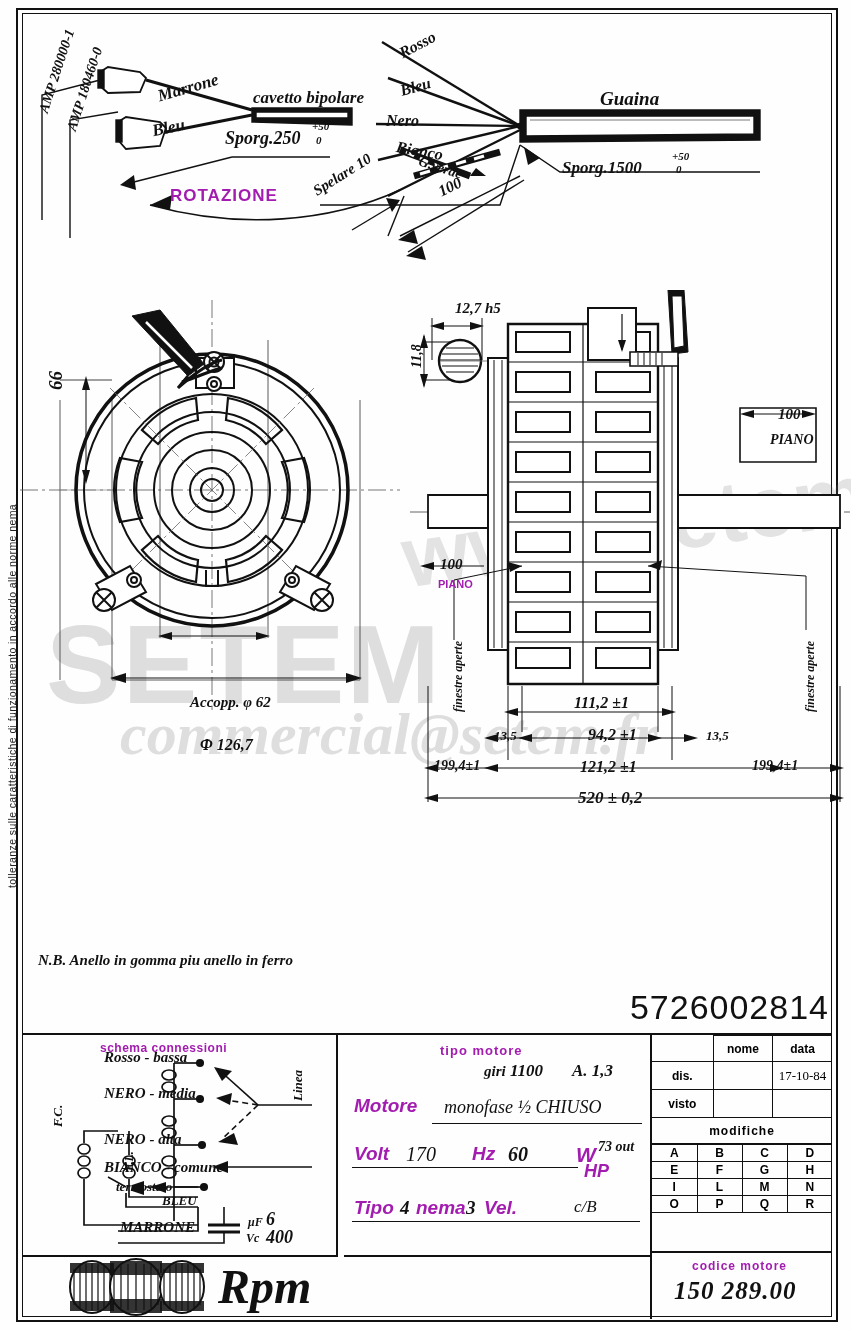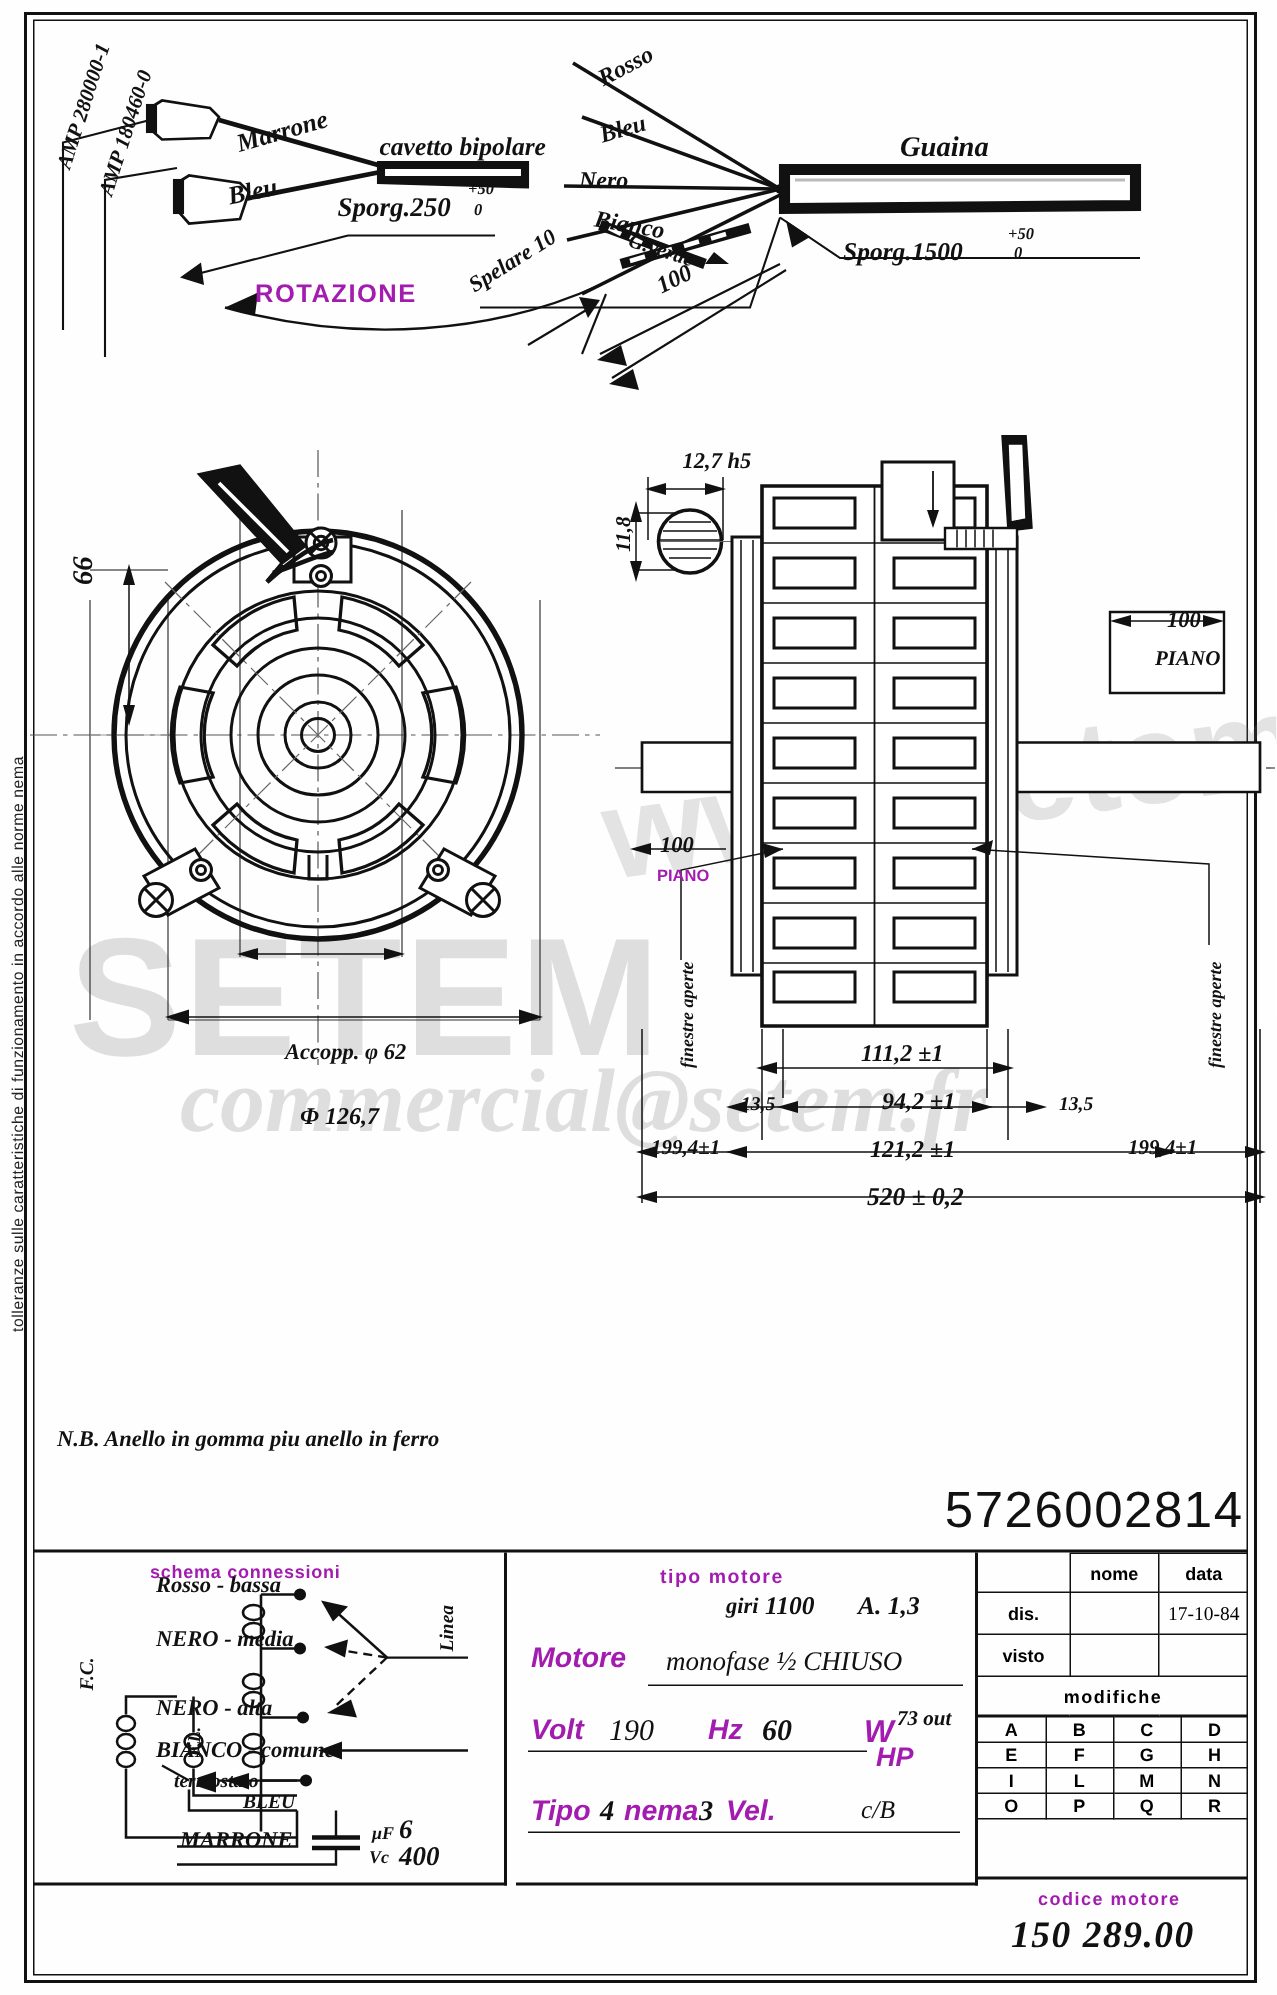--- a/index.html
+++ b/index.html
@@ -463,21 +463,21 @@
       <div class="lbl blk" style="left:96px;top:8px;font-size:13px;letter-spacing:1px;text-align:right;">tipo motore</div>
       <div class="lbl hw" style="left:140px;top:28px;font-size:15px;">giri</div>
       <div class="lbl hw" style="left:166px;top:26px;font-size:17px;">1100</div>
       <div class="lbl hw" style="left:228px;top:26px;font-size:17px;">A. 1,3</div>
 
       <div class="lbl blk" style="left:10px;top:60px;font-size:19px;font-style:italic;">Motore</div>
       <div class="lbl hw" style="left:100px;top:62px;font-size:18px;font-weight:400;">monofase ½ CHIUSO</div>
       <div style="position:absolute;left:88px;top:88px;width:210px;border-bottom:1.4px solid #111;"></div>
 
       <div class="lbl blk" style="left:10px;top:108px;font-size:19px;font-style:italic;">Volt</div>
-      <div class="lbl hw" style="left:62px;top:108px;font-size:20px;font-weight:400;">190</div>
+      <div class="lbl hw" style="left:62px;top:108px;font-size:20px;font-weight:400;">170</div>
       <div class="lbl blk" style="left:128px;top:108px;font-size:19px;font-style:italic;">Hz</div>
       <div class="lbl hw" style="left:164px;top:108px;font-size:20px;font-weight:700;">60</div>
       <div class="lbl blk" style="left:232px;top:108px;font-size:21px;font-style:italic;">W</div>
       <div class="lbl hw" style="left:254px;top:104px;font-size:14px;">73 out</div>
       <div class="lbl blk" style="left:240px;top:126px;font-size:18px;font-style:italic;">HP</div>
       <div style="position:absolute;left:8px;top:132px;width:226px;border-bottom:1.4px solid #111;"></div>
 
       <div class="lbl blk" style="left:10px;top:162px;font-size:19px;font-style:italic;">Tipo</div>
       <div class="lbl hw" style="left:56px;top:162px;font-size:19px;">4</div>
       <div class="lbl blk" style="left:72px;top:162px;font-size:19px;font-style:italic;">nema</div>
@@ -538,15 +538,39 @@
           <td style="border-right:0;">R</td>
         </tr>
       </tbody>
         </table>
 
       <div style="position:absolute;left:0;top:216px;width:180px;border-top:2px solid #111;"></div>
       <div class="lbl blk" style="left:40px;top:224px;font-size:12px;letter-spacing:1px;">codice motore</div>
       <div class="lbl hw" style="left:22px;top:242px;font-size:25px;letter-spacing:1px;">150 289.00</div>
     </div>
 
+    <div class="tb-bottom-a">
+      <svg width="300" height="60" viewBox="0 0 300 60" style="position:absolute;left:26px;top:0;">
+        <g stroke="#111" fill="none">
+          <g stroke-width="1.2">
+            <ellipse cx="44" cy="30" rx="22" ry="26" fill="#fff" stroke-width="2"></ellipse>
+            <path d="M26,12 L26,48 M32,9 L32,51 M38,7 L38,53 M44,6 L44,54 M50,7 L50,53 M56,9 L56,51 M62,12 L62,48"></path>
+            <ellipse cx="88" cy="30" rx="26" ry="28" fill="#fff" stroke-width="2"></ellipse>
+            <path d="M66,12 L66,48 M73,9 L73,51 M80,7 L80,53 M88,6 L88,54 M96,7 L96,53 M103,9 L103,51 M110,12 L110,48"></path>
+            <ellipse cx="134" cy="30" rx="22" ry="26" fill="#fff" stroke-width="2"></ellipse>
+            <path d="M116,12 L116,48 M122,9 L122,51 M128,7 L128,53 M134,6 L134,54 M140,7 L140,53 M146,9 L146,51 M152,12 L152,48"></path>
+          </g>
+          <g fill="#111" stroke="none">
+            <path d="M22,6 L66,6 L66,16 L22,16 Z" opacity=".85"></path>
+            <path d="M22,44 L66,44 L66,54 L22,54 Z" opacity=".85"></path>
+            <path d="M62,4 L114,4 L114,18 L62,18 Z" opacity=".85"></path>
+            <path d="M62,42 L114,42 L114,56 L62,56 Z" opacity=".85"></path>
+            <path d="M112,6 L156,6 L156,16 L112,16 Z" opacity=".85"></path>
+            <path d="M112,44 L156,44 L156,54 L112,54 Z" opacity=".85"></path>
+          </g>
+        </g>
+      </svg>
+      <div class="lbl" style="left:196px;top:2px;font-size:48px;font-family:'Liberation Serif',serif;
+                              font-style:italic;font-weight:700;color:#111;">Rpm</div>
+    </div>
   </div>
 
 </div>
 
 </body></html>

